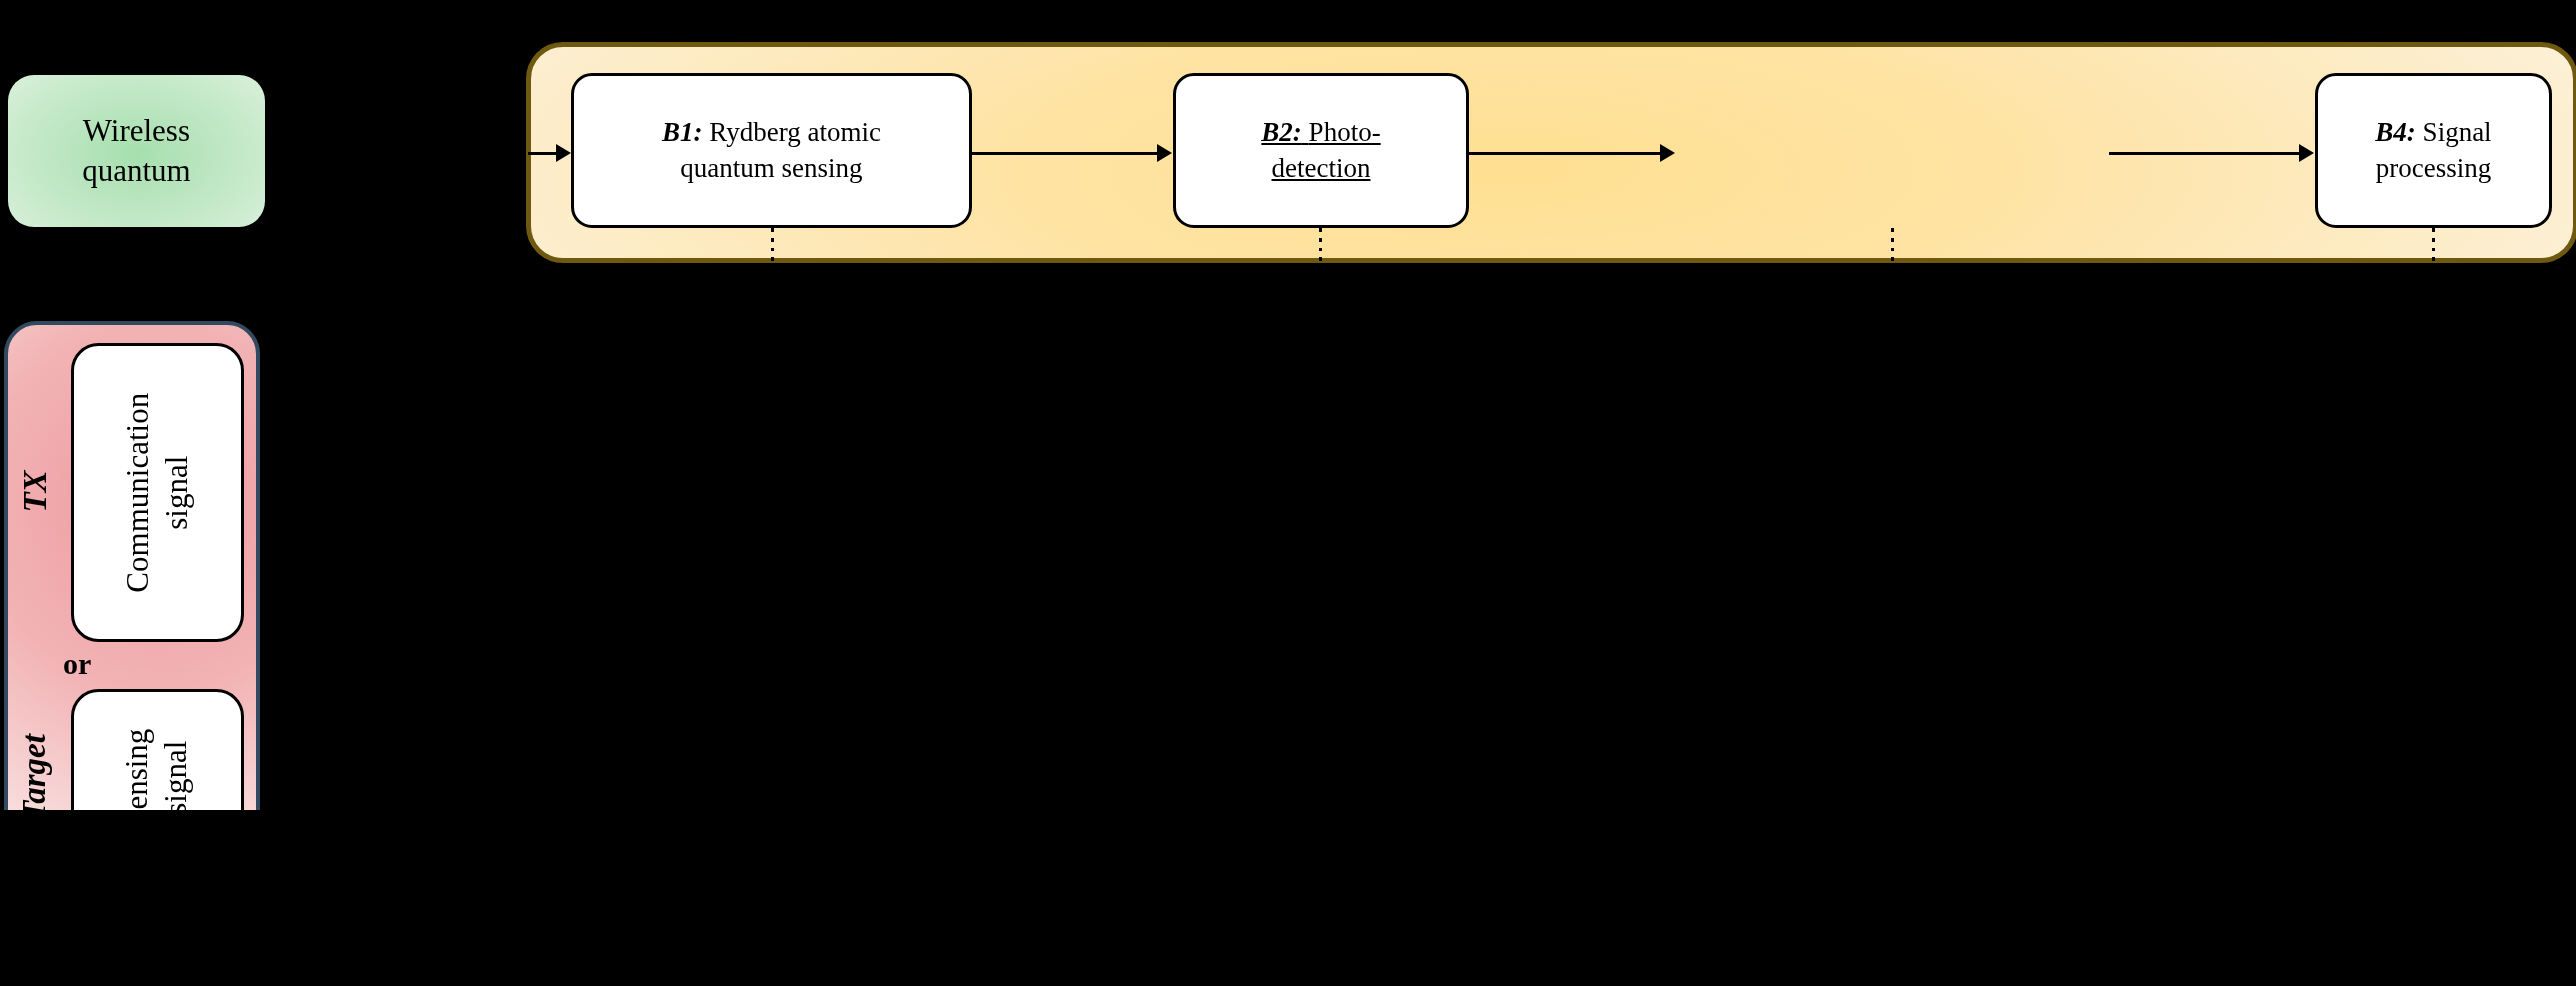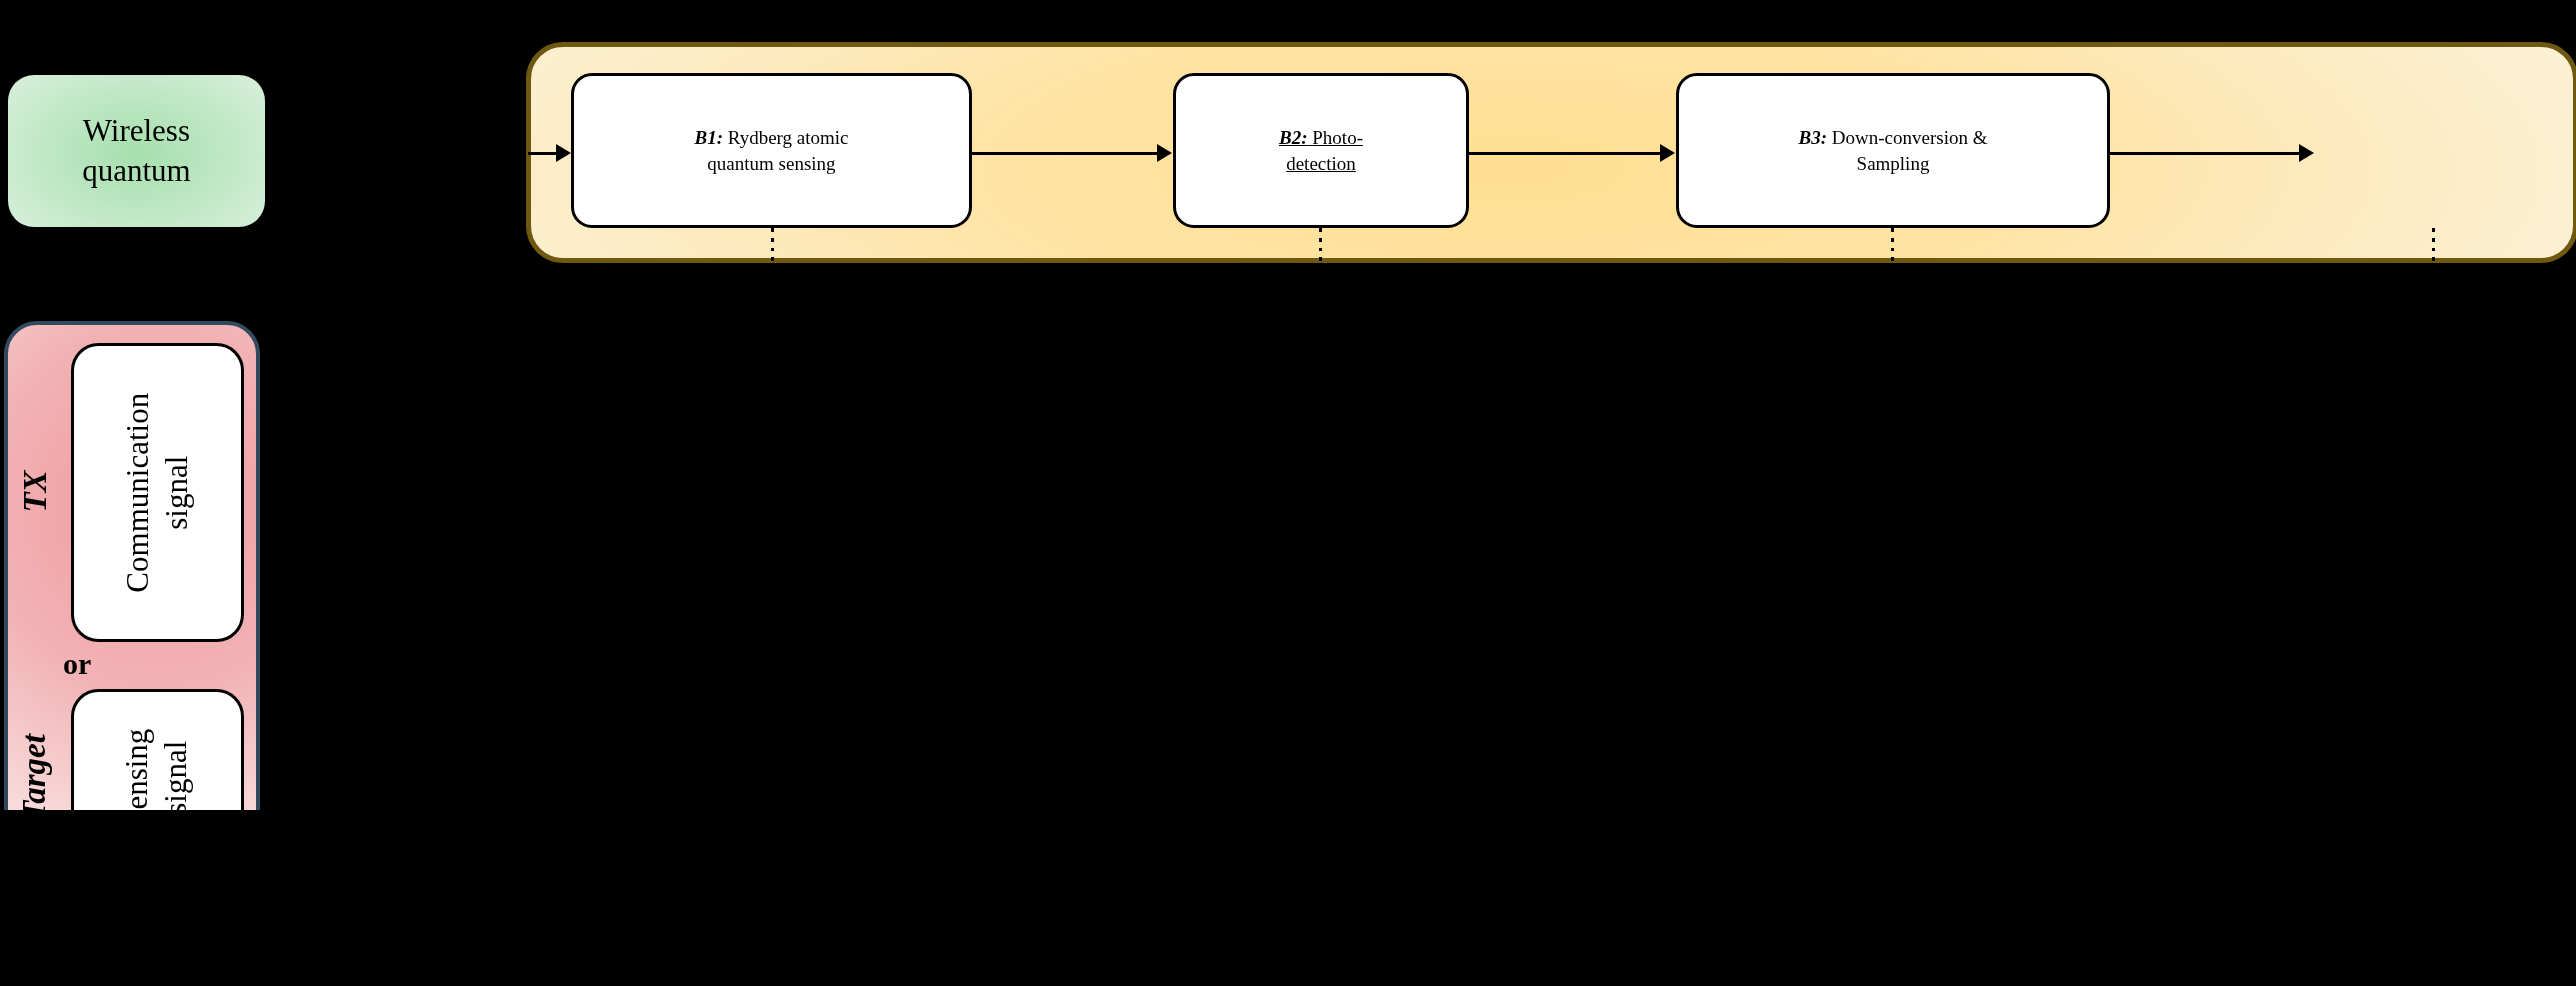--- a/index.html
+++ b/index.html
@@ -23,21 +23,21 @@
   .banner{
     position:absolute;left:526px;top:42px;width:2052px;height:221px;
     box-sizing:border-box;border:5.2px solid #6f5810;border-radius:37px;
     background:radial-gradient(ellipse 55% 160% at 48% 58%,#ffe092 0%,#fee3a4 45%,#fcf0d6 100%);
   }
   
   .wbox{
     position:absolute;background:#fff;border:3.3px solid #000;box-sizing:border-box;
     display:flex;align-items:center;justify-content:center;text-align:center;
   }
-  .block{border-radius:21px;font-size:19px;line-height:1.32;z-index:4;top:73px;height:155px;}
+  .block{border-radius:21px;font-size:27px;line-height:1.32;z-index:4;top:73px;height:155px;}
   #b1{left:571px;width:401px;}
   #b2{left:1173px;width:296px;text-decoration:underline;}
   #b3{left:1676px;width:434px;}
   #b4{left:2315px;width:237px;}
   .prefix{font-weight:bold;font-style:italic;}
   
   .aline{position:absolute;top:152px;height:2.6px;background:#000;z-index:3;}
   .ahead{
     position:absolute;top:144px;width:0;height:0;z-index:3;
     border-top:9.2px solid transparent;border-bottom:9.2px solid transparent;
@@ -106,25 +106,25 @@
       <span>quantum sensing</span>
     </div>
   </div>
   <div class="wbox block" id="b2">
     <div>
       <span class="prefix">B2:</span>
       <span>Photo-</span><br>
       <span>detection</span>
     </div>
   </div>
-  <div class="wbox block" id="b3">
+  <div class="wbox block" id="b4">
     <div>
-      <span class="prefix">B3:</span>
-      <span>Down-conversion &amp;</span><br>
-      <span>Sampling</span>
+      <span class="prefix">B4:</span>
+      <span>Signal</span><br>
+      <span>processing</span>
     </div>
   </div>
 
   <div class="dotted" id="d1"></div>
   <div class="dotted" id="d2"></div>
   <div class="dotted" id="d3"></div>
   <div class="dotted" id="d4"></div>
 
   <div class="pink-panel"></div>
 

